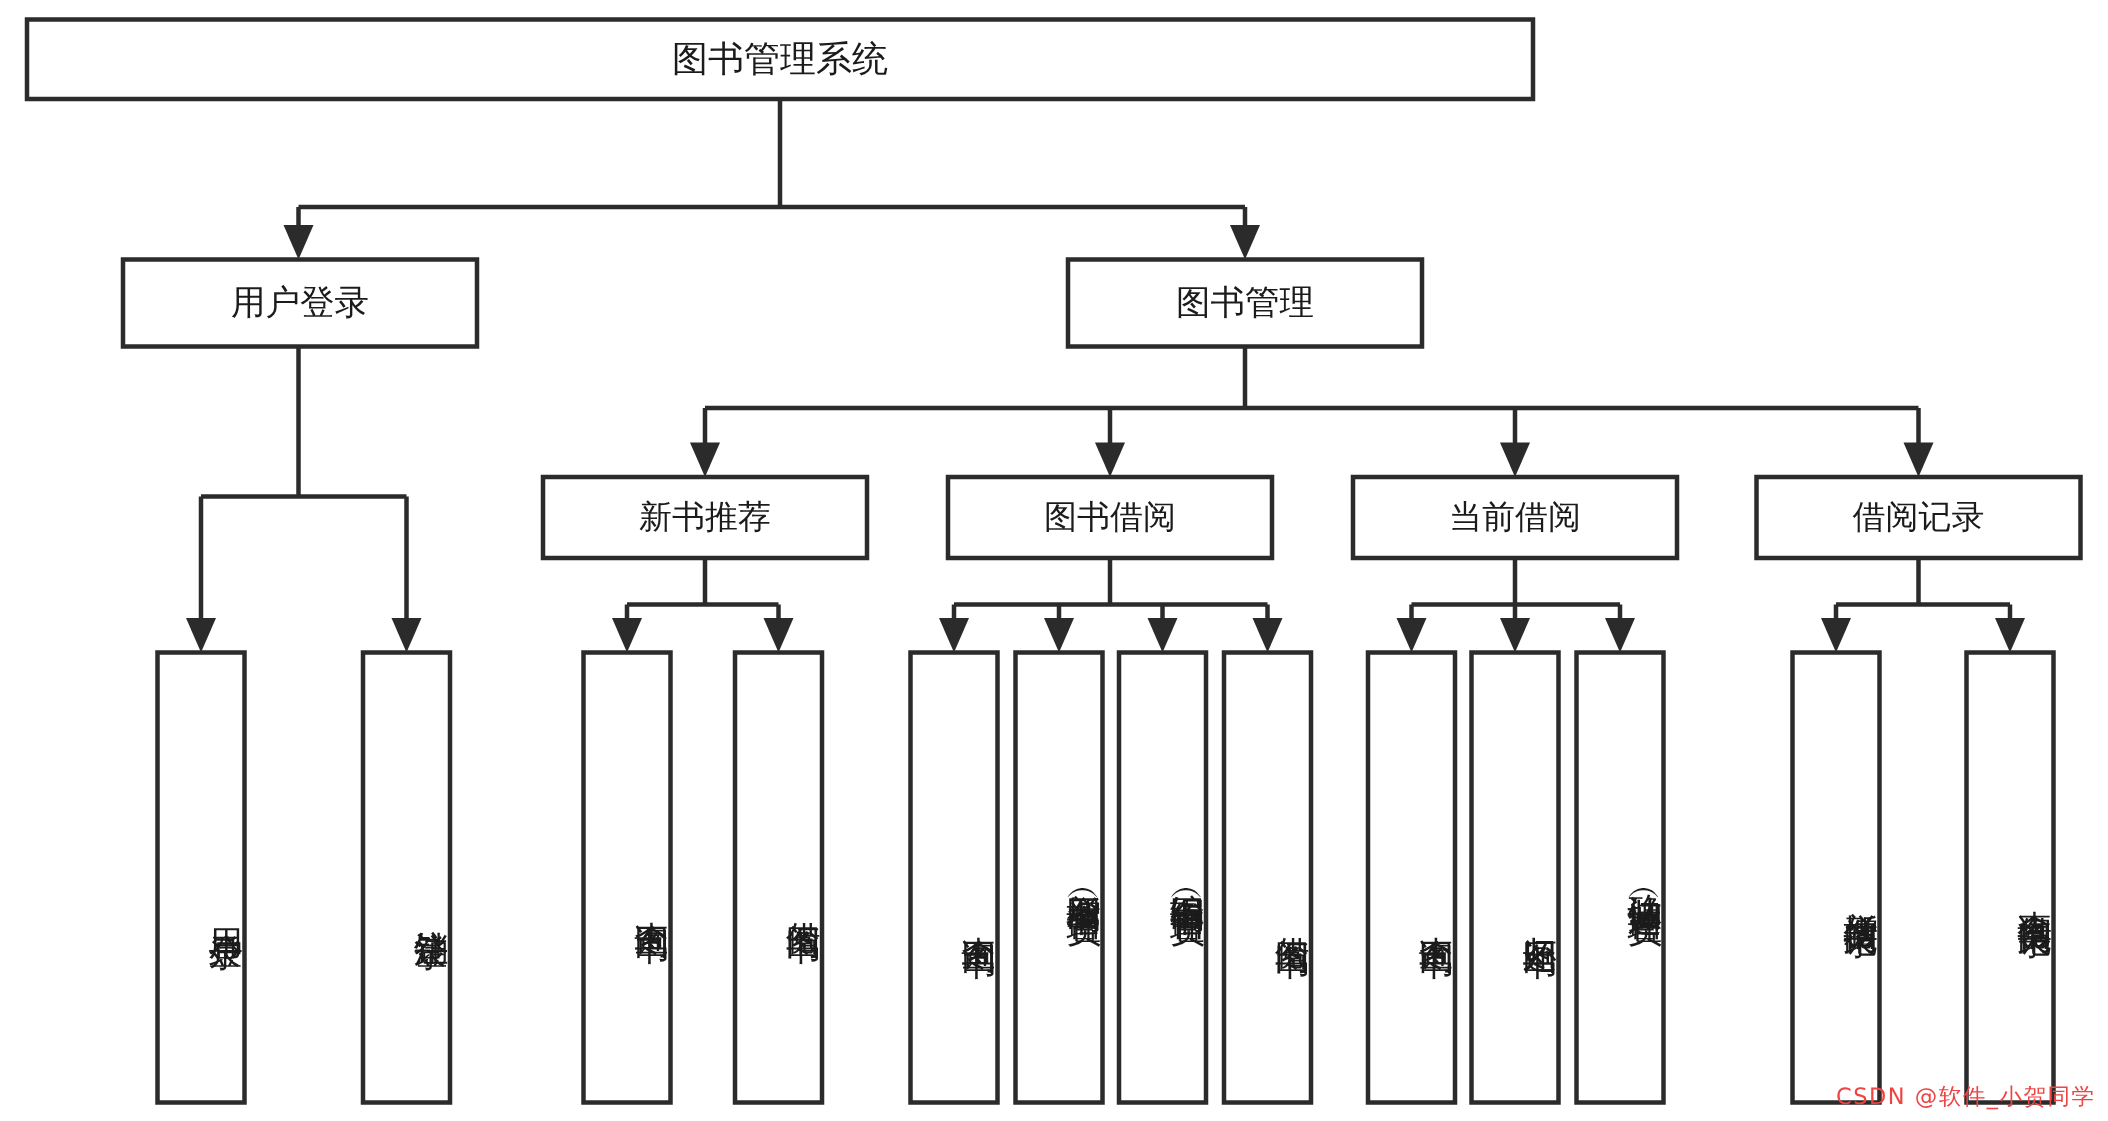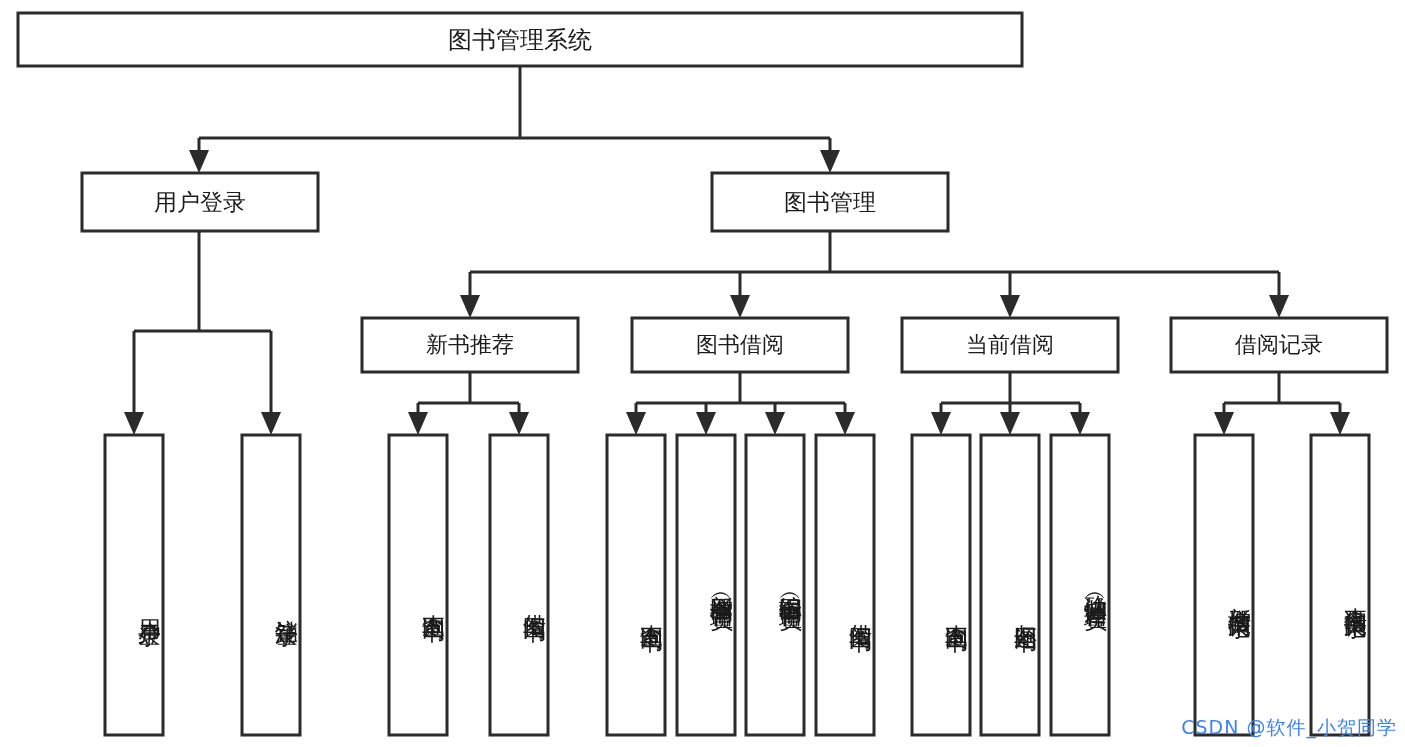--- a/index.html
+++ b/index.html
@@ -34,22 +34,22 @@
     line-height:1.18;
     letter-spacing:2px;
     color:#1b1b1b;
     white-space:nowrap;
     pointer-events:none;
   }
   .watermark{
     position:absolute;
     right:8px;
     bottom:6px;
-    font-size:19px;
-    color:#3b82f6;
+    font-size:15px;
+    color:#ef4444;
     letter-spacing:1px;
     white-space:nowrap;
   }
 </style>
 </head>
 <body>
 
 <div id="diagram-root">
 
   <svg id="tree" viewBox="0 0 1405 747">

